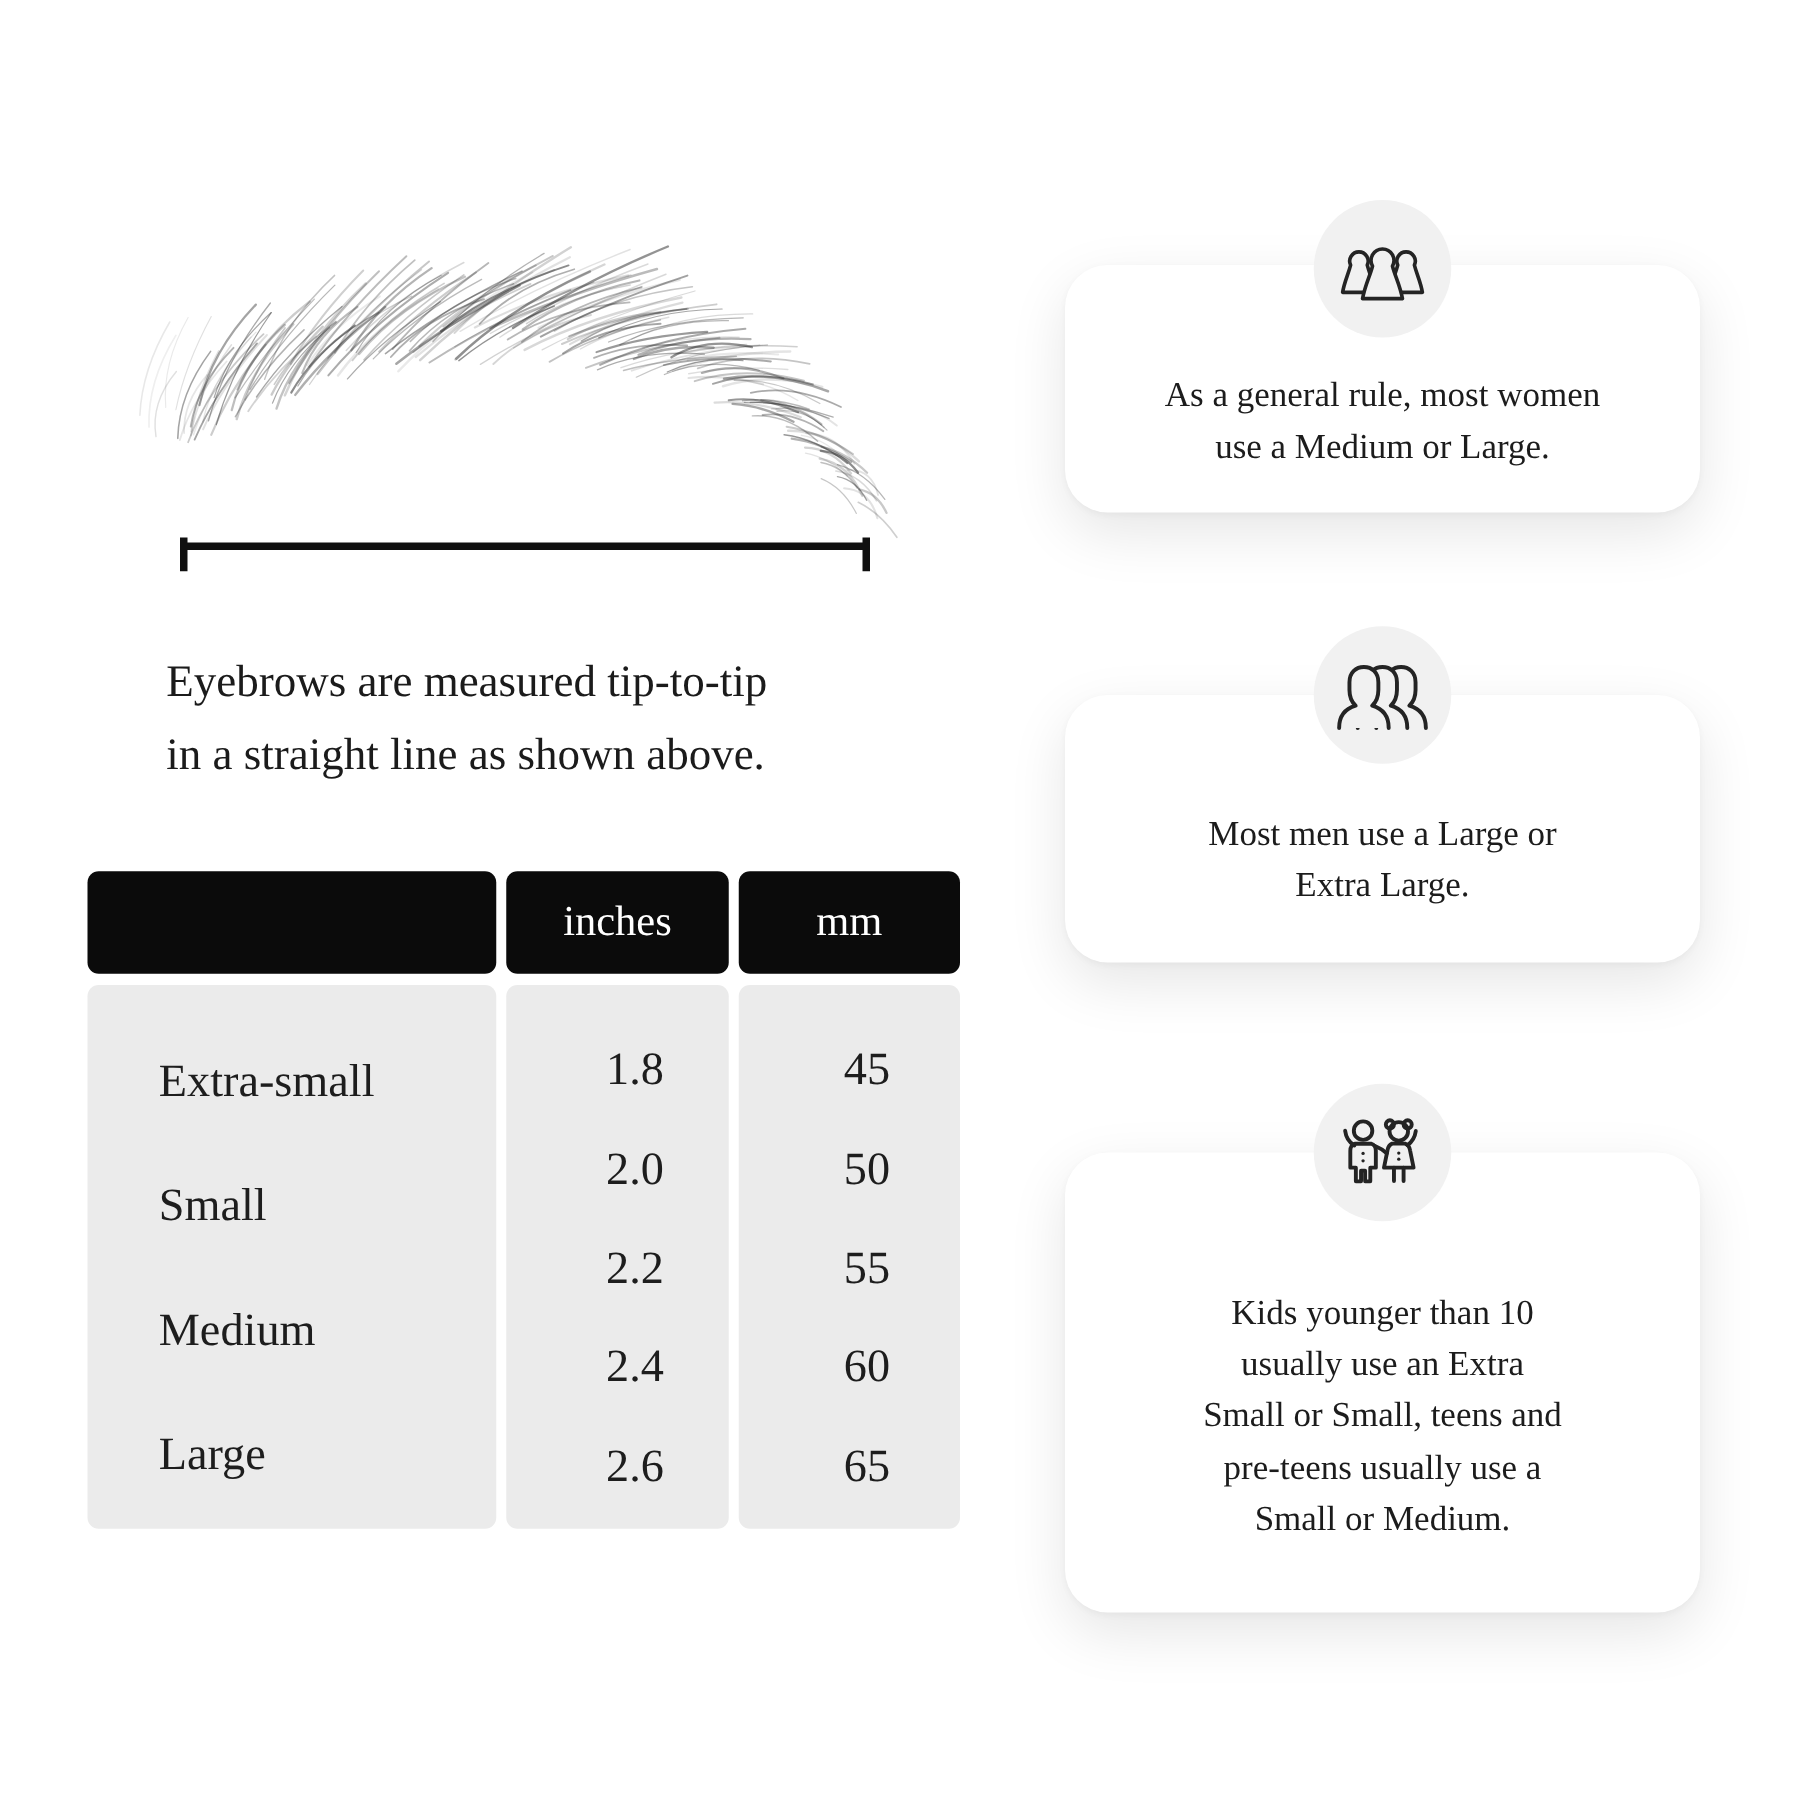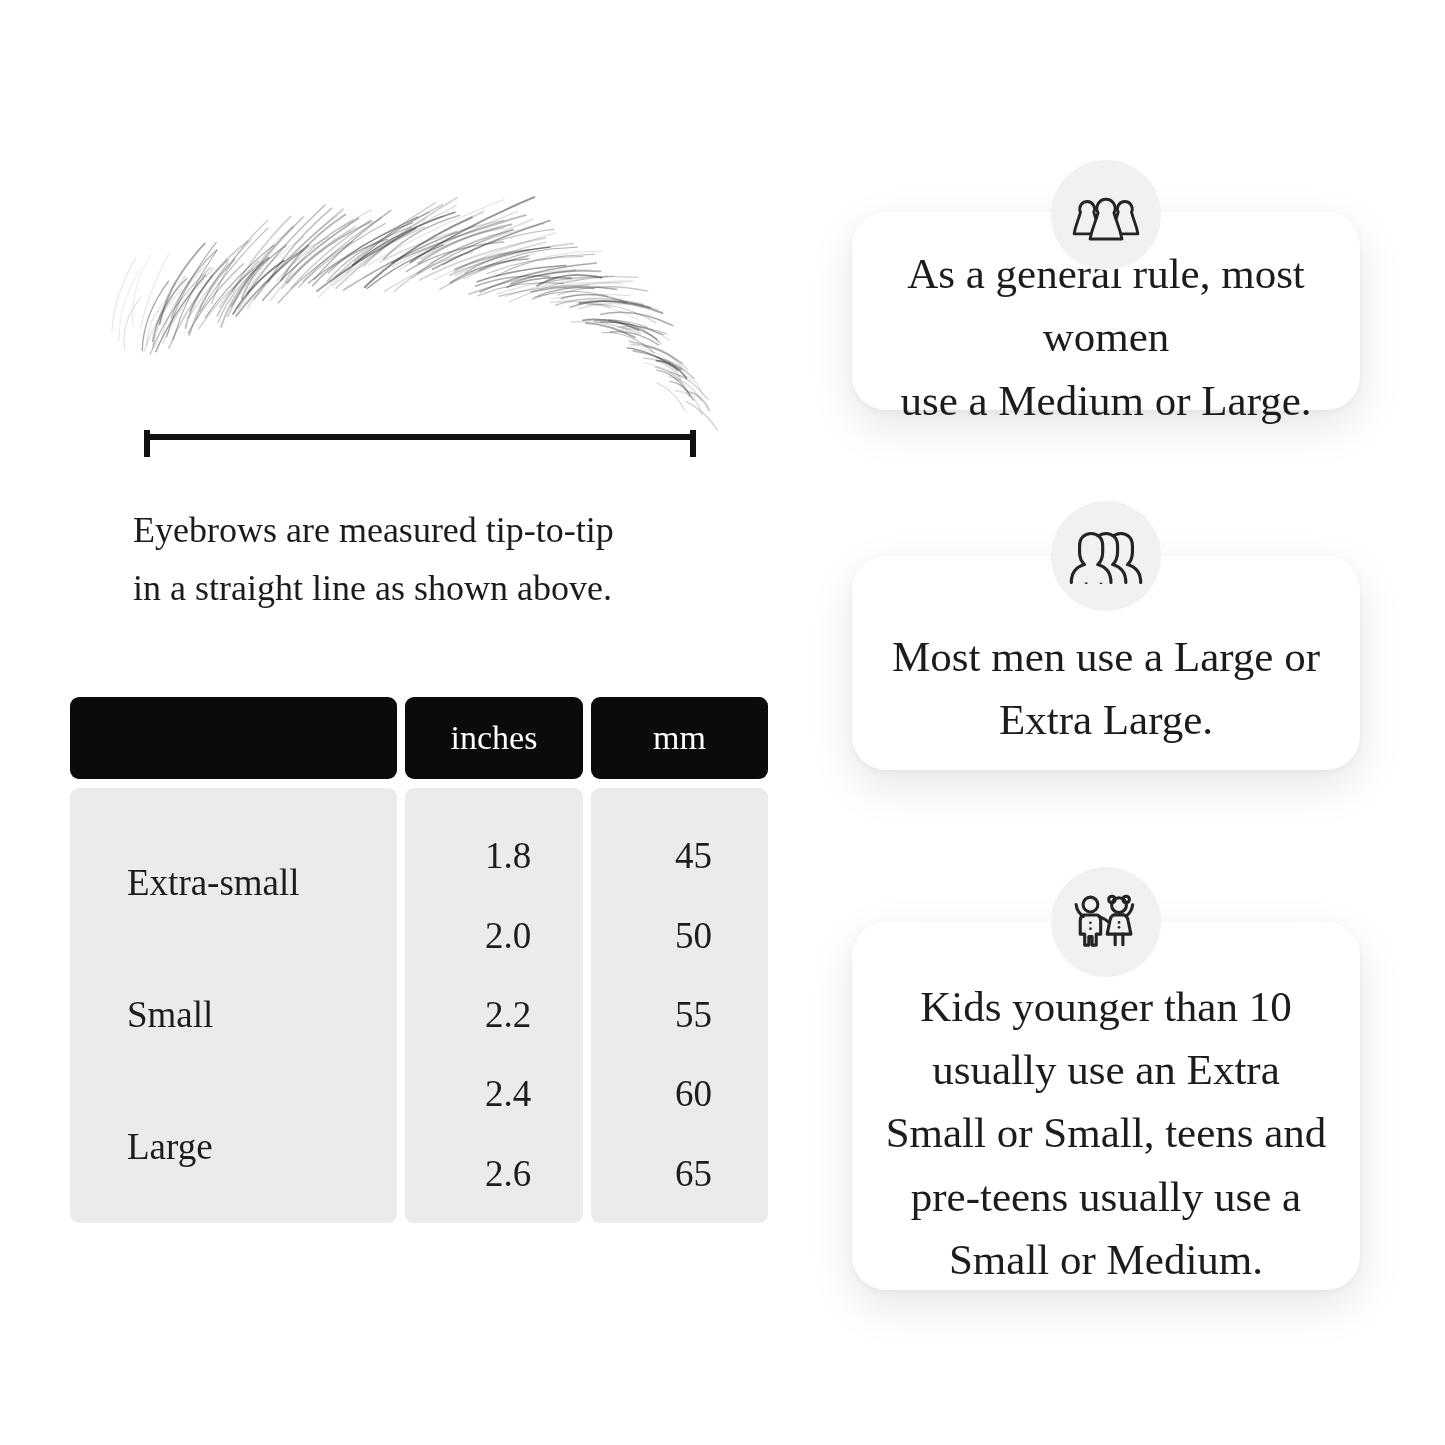--- a/index.html
+++ b/index.html
@@ -8,42 +8,42 @@
     font-family:"Liberation Serif","DejaVu Serif",serif;color:#1e1e1e;overflow:hidden;
   }
   
   .brow-wrap{position:absolute;left:100px;top:224px;width:620px;height:205px;}
   .brow-wrap svg{overflow:visible;}
   .measure-line{position:absolute;left:145px;top:434px;width:550px;height:0;border-top:6px solid #101010;}
   .measure-line::before,.measure-line::after{
     content:"";position:absolute;top:-10px;width:6px;height:27px;background:#101010;}
   .measure-line::before{left:-1px;}
   .measure-line::after{right:-1px;}
-  .caption{position:absolute;left:133px;top:502px;width:620px;font-size:36px;line-height:1.60;color:#1b1b1b;}
+  .caption{position:absolute;left:133px;top:517px;width:620px;font-size:36px;line-height:1.60;color:#1b1b1b;}
   
   .size-table{position:absolute;left:70px;top:697px;display:flex;gap:8px;}
   .tcol{display:flex;flex-direction:column;gap:9px;}
   .tcol .thead{
     height:82px;background:#0b0b0b;border-radius:9px;color:#ffffff;
     display:flex;align-items:center;justify-content:center;font-size:34px;}
   .tcol .tbody{
     height:435px;background:#ebebeb;border-radius:9px;box-sizing:border-box;
     display:flex;flex-direction:column;justify-content:space-around;padding:28px 0 10px;}
   .col-size{width:327px;}
   .col-inches{width:178px;}
   .col-mm{width:177px;}
   .cell{font-size:37px;color:#1d1d1d;}
   .col-size .cell{padding-left:57px;}
   .col-inches .cell,.col-mm .cell{text-align:center;margin-left:28px;}
   
   .card{
     position:absolute;left:852px;width:508px;background:#ffffff;border-radius:34px;
     box-shadow:0 2px 6px rgba(0,0,0,.04),0 16px 46px rgba(0,0,0,.10);
     box-sizing:border-box;display:flex;flex-direction:column;justify-content:center;
-    align-items:center;text-align:center;font-size:43px;line-height:1.47;color:#1c1c1c;}
+    align-items:center;text-align:center;font-size:28px;line-height:1.47;color:#1c1c1c;}
   .card-women{top:212px;height:198px;padding-top:52px;}
   .card-men{top:556px;height:214px;padding-top:50px;}
   .card-kids{top:922px;height:368px;padding-top:54px;}
   .icon-circle{
     position:absolute;left:1051px;width:110px;height:110px;border-radius:50%;
     background:#f1f1f1;display:flex;align-items:center;justify-content:center;z-index:2;}
   .circ-women{top:160px;}
   .circ-men{top:501px;}
   .circ-kids{top:867px;}
   .icon-circle svg{display:block;}
@@ -236,20 +236,21 @@
     <div>Eyebrows are measured tip-to-tip</div>
     <div>in a straight line as shown above.</div>
   </div>
 
   <div class="size-table">
     <div class="tcol col-size">
       <div class="thead"></div>
       <div class="tbody">
         <div class="cell">Extra-small</div>
         <div class="cell">Small</div>
+        <div class="cell">Medium</div>
         <div class="cell">Large</div>
       </div>
     </div>
     <div class="tcol col-inches">
       <div class="thead">inches</div>
       <div class="tbody">
         <div class="cell">1.8</div>
         <div class="cell">2.0</div>
         <div class="cell">2.2</div>
         <div class="cell">2.4</div>

